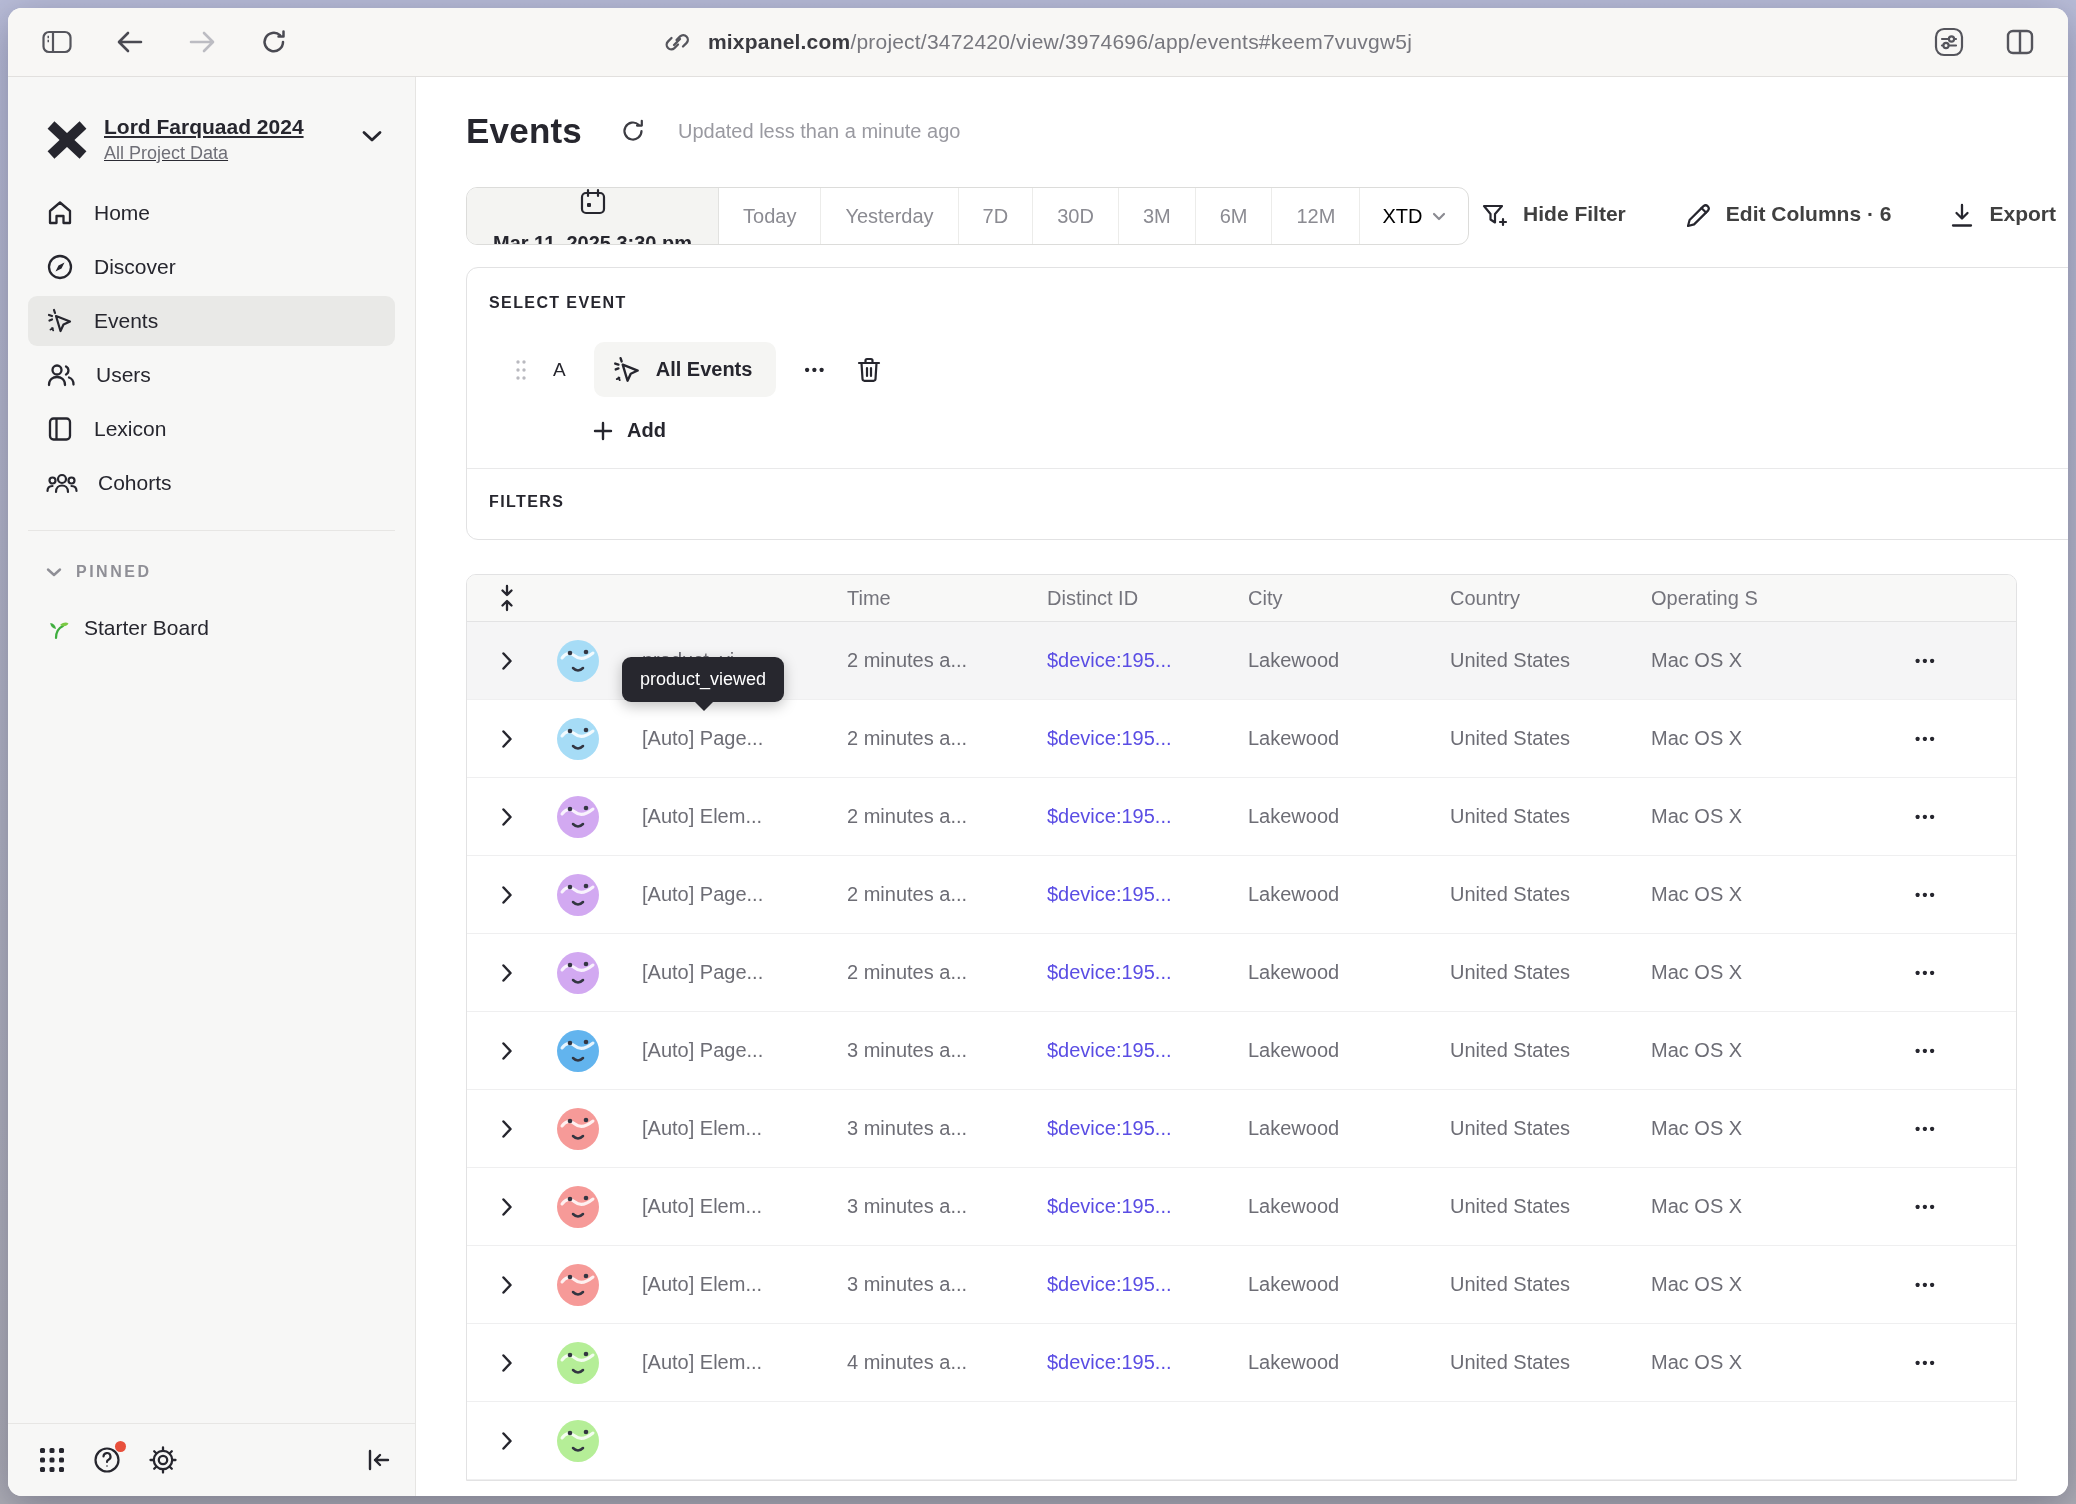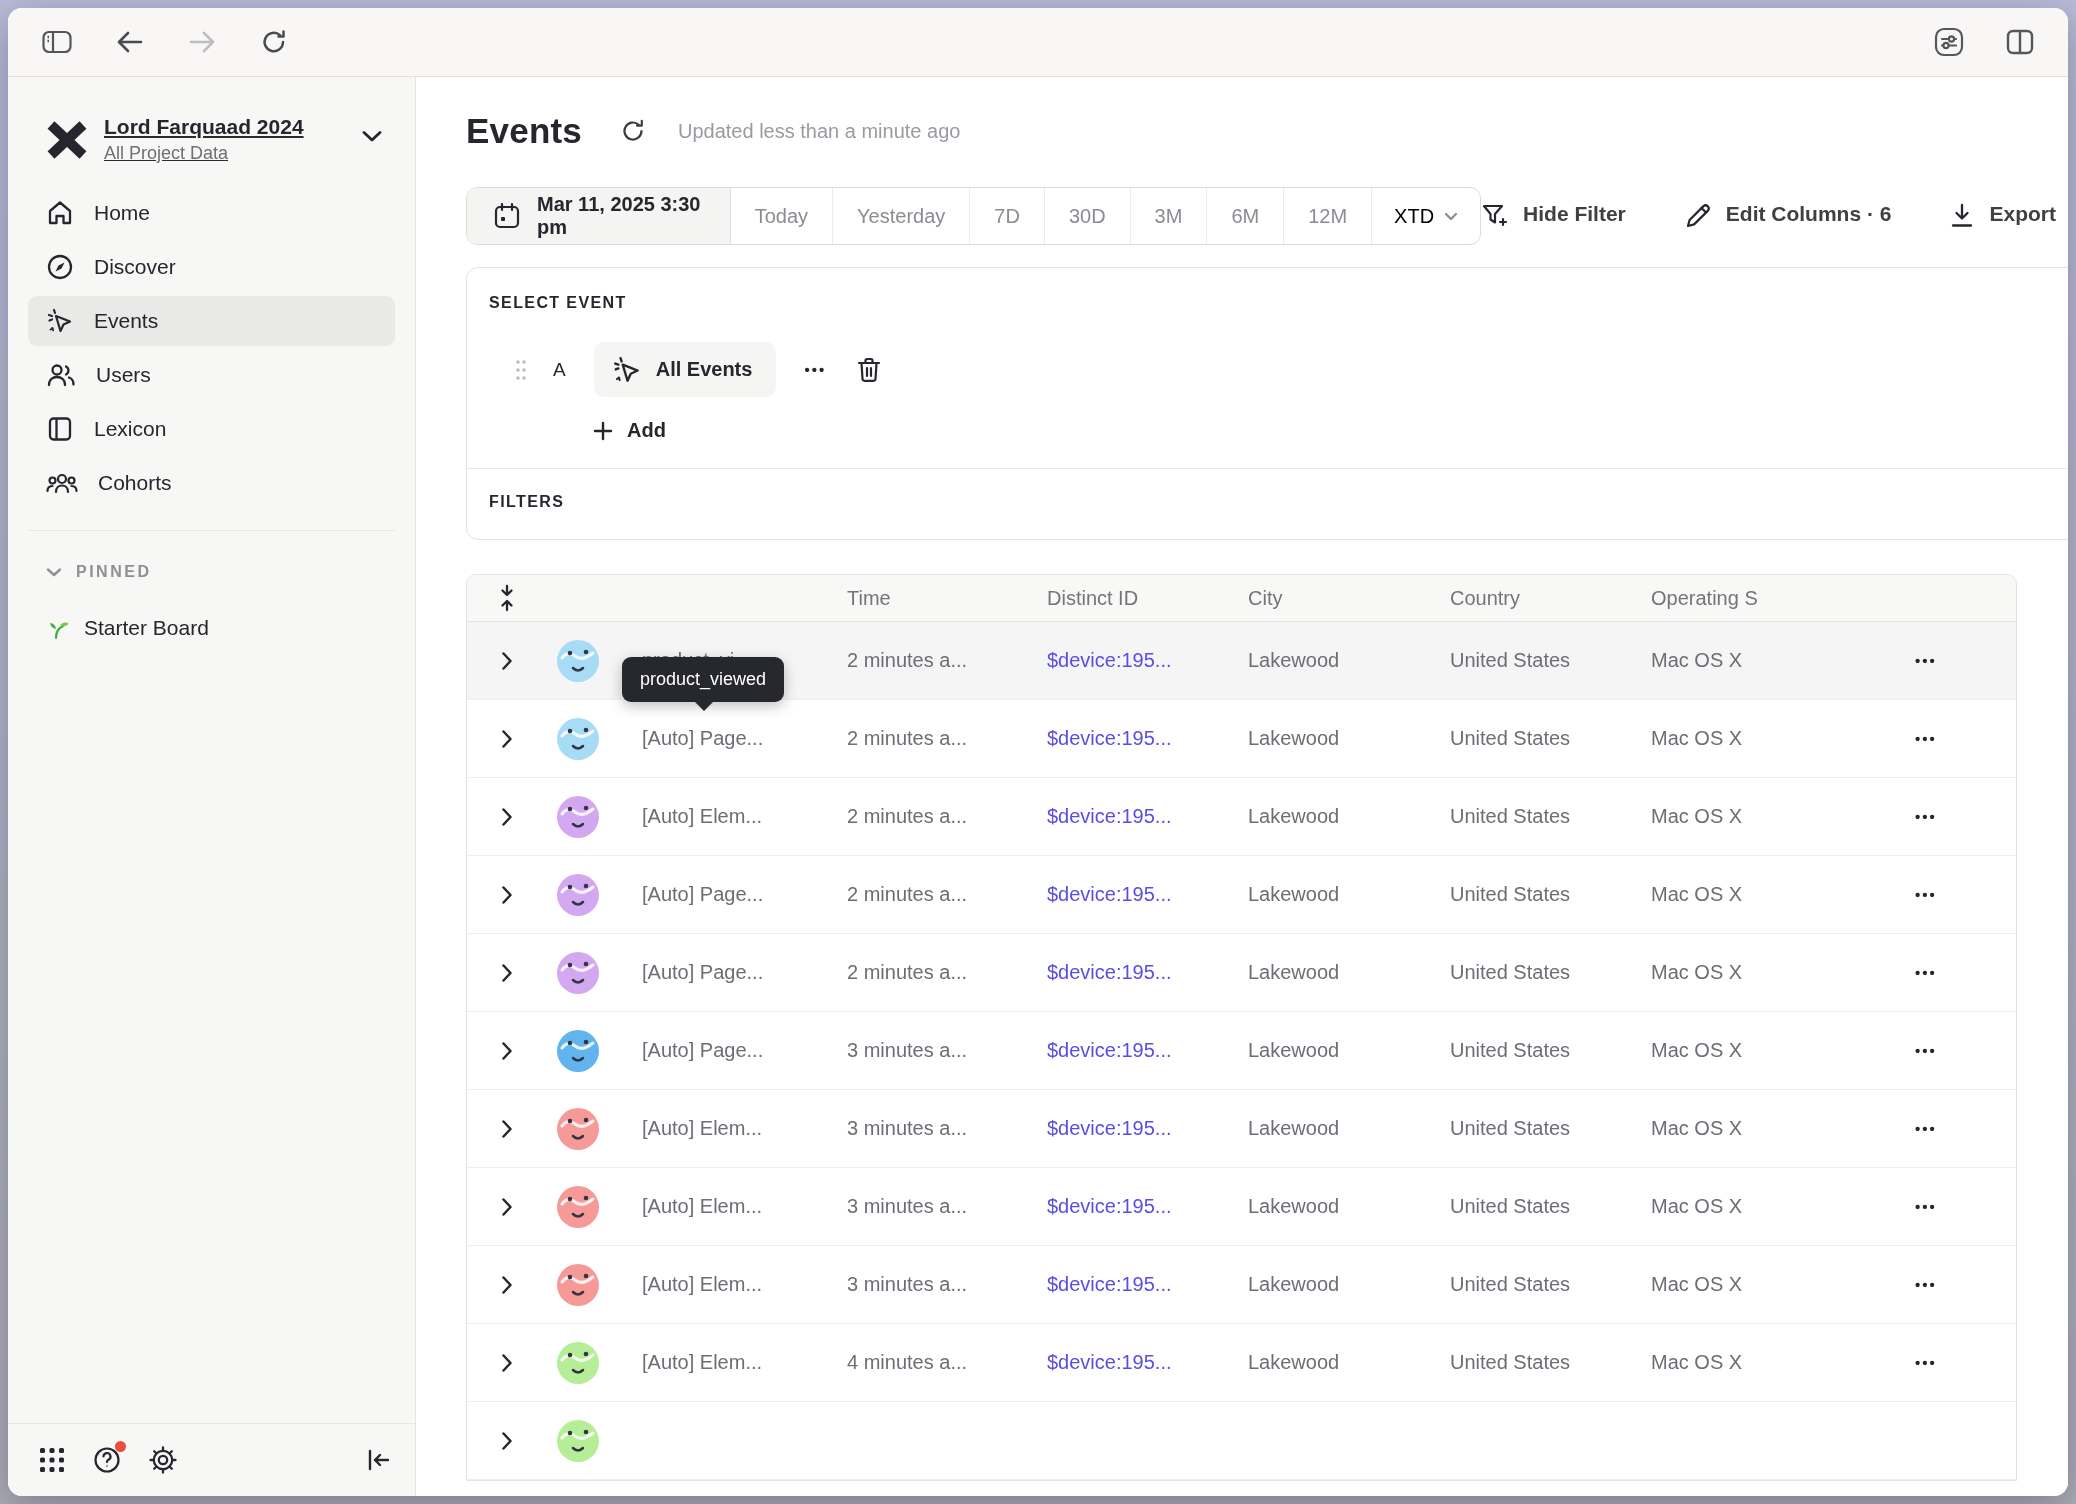--- a/index.html
+++ b/index.html
@@ -75,21 +75,21 @@
   .page-header { display:flex; align-items:center; margin-top:34px; gap:26px; }
   .page-title { font-size:35px; font-weight:800; color:#26262e; letter-spacing:.2px; }
   .updated { font-size:20px; color:#9a9aa1; margin-left:6px; }
   .controls { display:flex; align-items:center; margin-top:36px; margin-right:-40px; }
   .datebar {
     display:flex; align-items:stretch; height:58px; border:1px solid #dcdcda;
     border-radius:11px; overflow:hidden; background:#fff;
   }
   .seg-date {
     display:flex; align-items:center; gap:16px; background:#f4f4f2; padding:0 26px;
-    border-right:1px solid #e2e2e0; font-size:20px; font-weight:600; color:#26262e; cursor:pointer;
+    border-right:1px solid #e2e2e0; font-size:20px; font-weight:600; color:#26262e; cursor:pointer;flex-direction:column;
   }
   .seg { display:flex; align-items:center; padding:0 24px; font-size:20px; color:#8b8b92;
     border-right:1px solid #ececea; cursor:pointer; }
   .seg-more { display:flex; align-items:center; gap:10px; padding:0 22px; font-size:20px;
     color:#000000; cursor:pointer; }
   .right-controls { margin-left:auto; display:flex; align-items:center; gap:58px; }
   .tool-btn { display:flex; align-items:flex-start; gap:14px; font-size:21px; font-weight:600;
     color:#404040; cursor:pointer; white-space:nowrap; }
   
   .query-card { margin-top:22px; width:1749px; border:1px solid #e2e2e3; border-radius:12px;
@@ -164,20 +164,30 @@
           <path d="M3 13 H24 M16 4 l9 9 -9 9"></path>
         </svg>
       </span>
       <span class="tbicon">
         <svg width="28" height="28" viewBox="0 0 28 28" fill="none" stroke="#4a4a52" stroke-width="2.5" stroke-linecap="round">
           <path d="M23 14 a9.2 9.2 0 1 1 -3 -6.8"></path>
           <path d="M23.5 3.5 v5 h-5" stroke-linejoin="round"></path>
         </svg>
       </span>
     </div>
+    <div class="tb-center">
+      <span>
+        <svg width="26" height="26" viewBox="0 0 26 26" fill="none" stroke="#55555c" stroke-width="2.3" stroke-linecap="round">
+          <path d="M10.5 15.5 l-3.6 3.6 a4.6 4.6 0 0 1 -6.5 -6.5 l3.6 -3.6" transform="translate(3.5,0)"></path>
+          <path d="M15.5 10.5 l3.6-3.6 a4.6 4.6 0 0 0 -6.5 -6.5 l-3.6 3.6" transform="translate(3.5,7)"></path>
+          <path d="M10 16 L16 10" transform="translate(0,0)"></path>
+        </svg>
+      </span>
+      <span class="url"><b>mixpanel.com</b><span>/project/3472420/view/3974696/app/events#keem7vuvgw5j</span></span>
+    </div>
     <div class="tb-right">
       <span class="tbicon">
         <svg width="30" height="30" viewBox="0 0 30 30" fill="none" stroke="#55555c" stroke-width="2.2" stroke-linecap="round">
           <rect x="2" y="2" width="26" height="26" rx="8"></rect>
           <line x1="8" y1="12" x2="22" y2="12"></line>
             <circle cx="17.5" cy="12" r="2.6" fill="#f8f7f5"></circle>
           <line x1="8" y1="18.5" x2="22" y2="18.5"></line>
             <circle cx="12" cy="18.5" r="2.6" fill="#f8f7f5"></circle>
         </svg>
       </span>

